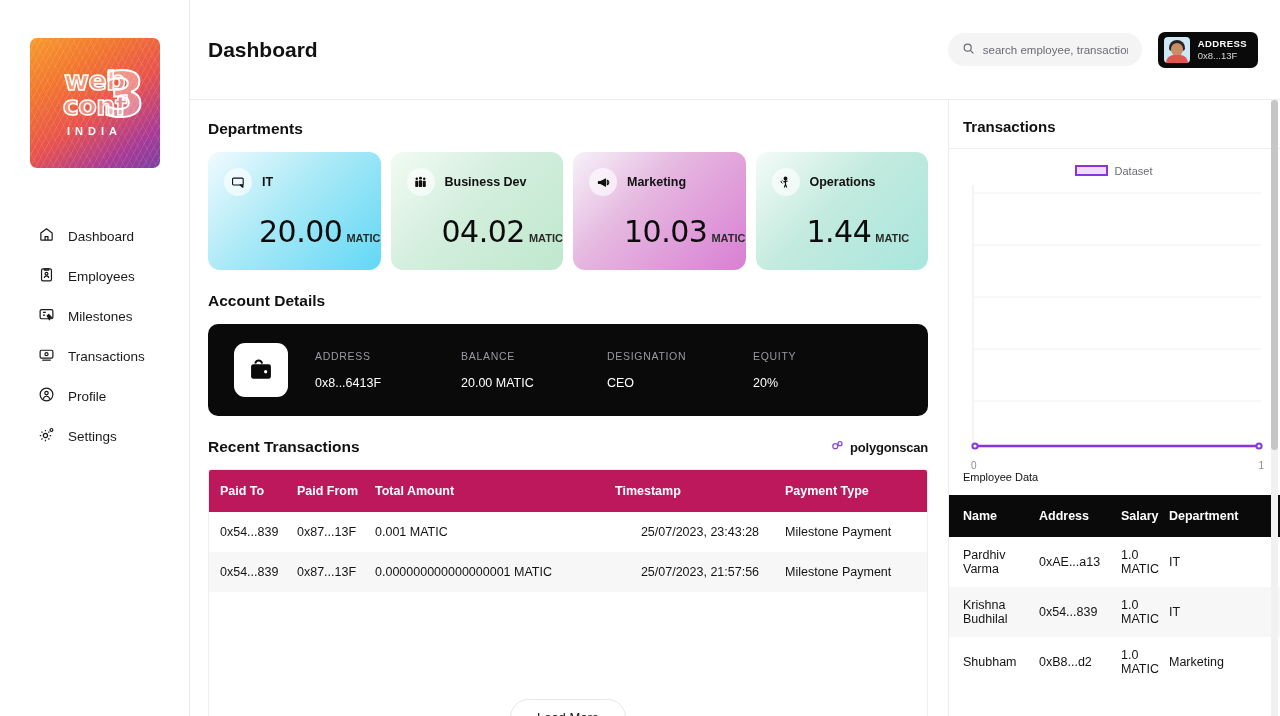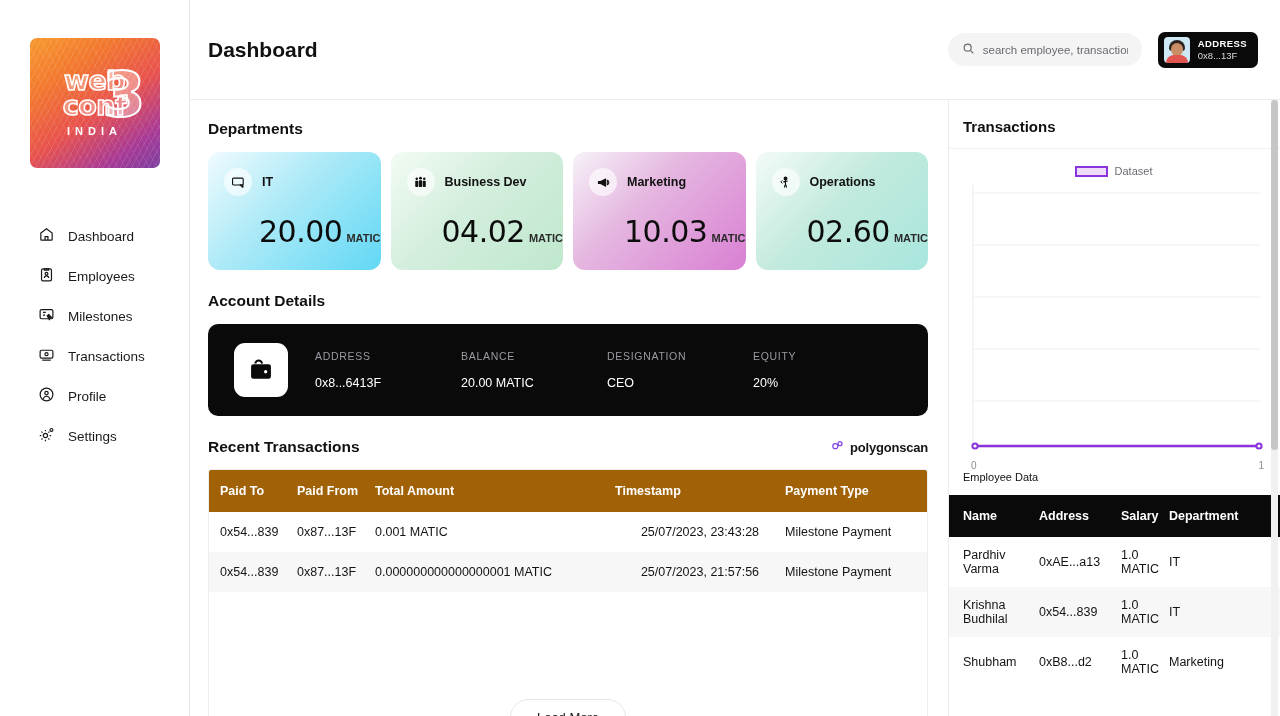--- a/index.html
+++ b/index.html
@@ -128,21 +128,21 @@
   .acct-field .v { font-size: 12.5px; color: #ffffff; margin-top: 14px; }
 
   .rt-head { display: flex; align-items: center; margin-top: 22px; margin-bottom: 13px; }
   .rt-head .section-title { margin: 0; flex: 1 1 auto; }
   .polyscan { display: flex; align-items: center; gap: 5px; }
   .polyscan span { font-size: 13px; font-weight: 700; color: #141414; letter-spacing: -.2px; }
 
   .tx-table { width: 100%; border: 1px solid #eeeeee; border-radius: 3px; overflow: hidden; }
   table { width: 100%; border-collapse: collapse; }
   .tx-table thead th {
-    background: #a16207; color: #ffffff; font-size: 12.5px; font-weight: 700;
+    background: #be185d; color: #ffffff; font-size: 12.5px; font-weight: 700;
     text-align: left; padding: 14px 0 14px 0; height: 38px;
   }
   .tx-table tbody td { font-size: 12.5px; color: #141414; padding: 13px 0; }
   .tx-table tbody tr:nth-child(even) { background: #f7f7f7; }
   .c1 { width: 88px; padding-left: 11px !important; }
   .c2 { width: 78px; }
   .c3 { width: 240px; }
   .c4 { width: 170px; text-align: center; }
   .c5 { width: auto; }
   .tx-body-pad { height: 104px; }
@@ -158,21 +158,21 @@
   }
 
   
   .right {
     flex: 0 0 332px; width: 332px; border-left: 1px solid #ececec;
     display: flex; flex-direction: column; position: relative; min-height: 0;
   }
   .right-head { padding: 18px 14px 13px 14px; border-bottom: 1px solid #f0f0f0; }
   .right-head h3 { font-size: 15px; font-weight: 700; }
   .chart-box { padding: 10px 14px 0 12px; }
-  .legend { display: flex; align-items: center; justify-content: center; gap: 7px; margin: 6px 0 8px 0; }
+  .legend { display: flex; justify-content: center; gap: 7px; margin: 6px 0 8px 0; }
   .legend-swatch { width: 33px; height: 11px; background: #efdcfb; border: 2px solid #8b33dd; }
   .legend-label { font-size: 11px; color: #6b6b73; }
   .plot { position: relative; height: 272px; margin-left: 4px; }
   .plot svg { display: block; }
   .xticks { display: flex; justify-content: space-between; padding: 3px 2px 0 6px; }
   .xticks span { font-size: 10px; color: #8c8c94; }
 
   .emp-head { padding: 14px 14px 12px 14px; }
   .emp-head h3 { font-size: 11px; font-weight: 400; }
   .emp-table { width: 100%; }
@@ -359,21 +359,21 @@
               <div class="dept-ic">
                 <svg width="15" height="15" viewBox="0 0 24 24" fill="none" stroke="#111" stroke-width="1.8">
                     <circle cx="12" cy="5.5" r="2.2" fill="#111"></circle>
                     <path d="M12 8v7M8.5 11l7-1.5M10 20l2-5 2 5"></path>
                     <path d="M7 8.5L4.5 11 7 13.5" stroke-width="1.6"></path>
                   </svg>
               </div>
               <div class="dept-name">Operations</div>
             </div>
             <div class="dept-amt">
-              <b>02.60</b>
+              <b>1.44</b>
               <span>MATIC</span>
             </div>
           </div>
         </div>
 
         <h2 class="section-title acct-title">Account Details</h2>
 
         <div class="acct-card">
           <div class="wallet-ic">
             <svg width="28" height="28" viewBox="0 0 24 24" fill="#0a0a0a">

